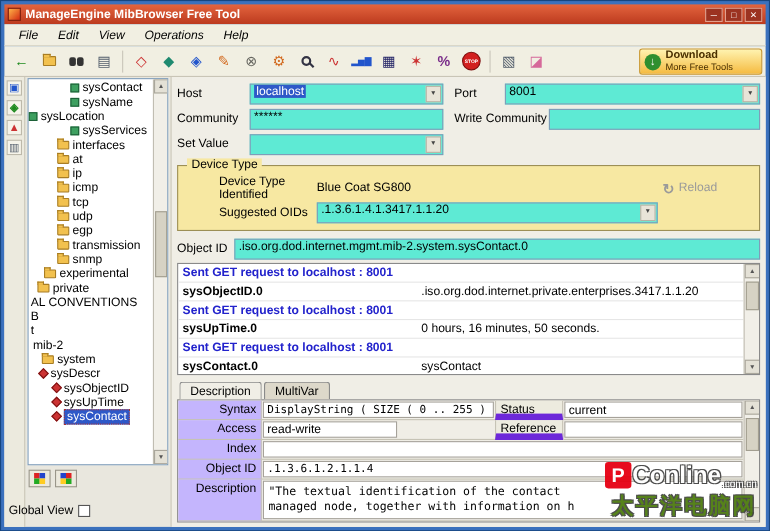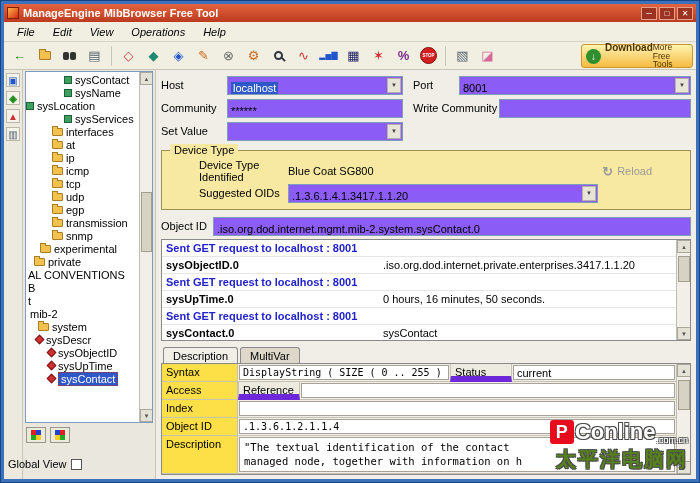--- a/index.html
+++ b/index.html
@@ -51,21 +51,21 @@
   .mag::after{content:"";position:absolute;width:6px;height:2px;background:#334;
     transform:rotate(45deg);right:-5px;bottom:-2px;}
   .badge-stop{width:17px;height:17px;background:#d22020;color:#fff;border-radius:50%;
     display:inline-flex;align-items:center;justify-content:center;
     font-size:4.5px;font-weight:bold;letter-spacing:0;border:1px solid #7e0e0e;}
   .download-btn{position:absolute;right:3px;top:2px;width:112px;height:24px;
     background:linear-gradient(180deg,#fff3b0,#f5bb41);border:1px solid #c9972f;border-radius:3px;
     display:flex;align-items:center;padding:0 4px;gap:4px;cursor:pointer;}
   .dl-icon{width:15px;height:15px;background:#2f8f2f;color:#fff;border-radius:50%;
     display:flex;align-items:center;justify-content:center;font-size:10px;font-weight:bold;flex:0 0 15px;}
-  .dl-text{display:flex;flex-direction:row;line-height:1.05;}
+  .dl-text{display:flex;flex-direction:column;line-height:1.05;}
   .dl-line1{font-weight:bold;font-size:10px;color:#4a3000;}
   .dl-line2{font-size:8.5px;color:#4a3000;}
   
   .content{flex:1;position:relative;background:#e9e7de;}
   .side-strip{position:absolute;left:0;top:0;bottom:0;width:19px;background:#eceade;
     border-right:1px solid #c9c5b6;display:flex;flex-direction:column;align-items:center;padding-top:3px;gap:4px;}
   .side-ic{width:14px;height:14px;display:flex;align-items:center;justify-content:center;
     font-size:10px;border:1px solid #bdb9aa;background:#f6f4ea;}
   
   .tree-panel{position:absolute;left:21px;top:1px;width:128px;height:352px;background:#fff;
@@ -92,22 +92,22 @@
   .quad{width:10px;height:10px;display:grid;grid-template-columns:5px 5px;grid-template-rows:5px 5px;}
   .q1{background:#d22;} .q2{background:#24c;} .q3{background:#2a2;} .q4{background:#fc2;}
   .global-view{position:absolute;left:4px;top:388px;display:flex;align-items:center;gap:4px;}
   .cb{width:11px;height:11px;background:#fff;border:1px solid #555;display:inline-block;}
   
   .main{position:absolute;left:151px;right:0;top:0;bottom:0;background:#f0eee6;
     border-left:1px solid #c9c5b6;padding:5px 5px 2px 5px;display:flex;flex-direction:column;}
   .frow{display:flex;align-items:center;height:20px;margin-bottom:3px;flex:0 0 20px;}
   .flabel{width:66px;flex:0 0 66px;}
   .flabel2{width:86px;flex:0 0 86px;margin-left:10px;}
-  .combo,.tfield{position:relative;background:#8b5cf6;border:1px solid #7f9db9;height:19px;
-    display:flex;align-items:flex-end;padding:0 3px;overflow:hidden;white-space:nowrap;}
+  .combo,.tfield{position:relative;background:#5eead4;border:1px solid #7f9db9;height:19px;
+    display:flex;align-items:flex-start;padding:0 3px;overflow:hidden;white-space:nowrap;}
   .combo{padding-right:17px;}
   .combo .arrow{position:absolute;right:1px;top:1px;bottom:1px;width:14px;background:#e8e4d8;
     border:1px solid #b5b2a4;display:flex;align-items:center;justify-content:center;
     font-size:6px;color:#444;}
   .w176{width:176px;flex:0 0 176px;}
   .grow{flex:1;}
   .sel-text{background:#2e58c8;color:#fff;padding:0 2px;}
   
   .device-box{position:relative;border:1px solid #9c8f56;background:#f7e8a2;
     margin:6px 0 6px 0;padding:10px 8px 6px 8px;flex:0 0 auto;}
@@ -132,22 +132,22 @@
   
   .tabs{display:flex;height:18px;flex:0 0 18px;align-items:flex-end;padding-left:2px;}
   .tab{padding:2px 9px 1px 9px;border:1px solid #8a8a8a;border-bottom:none;background:#ddd8ca;
     border-radius:3px 3px 0 0;margin-right:2px;position:relative;}
   .tab.active{background:#f0eee6;z-index:2;font-weight:normal;height:16px;}
   
   .desc-panel{border:1px solid #8a8a8a;background:#f0eee6;flex:1;display:flex;overflow:hidden;margin-bottom:2px;}
   .desc-body{flex:1;display:flex;flex-direction:column;overflow:hidden;}
   .drw{display:flex;align-items:stretch;height:18px;flex:0 0 18px;}
   .drw.tall{height:auto;flex:1;}
-  .dl{width:76px;flex:0 0 76px;background:#fde047;border-right:1px solid #c6c3b5;
-    border-bottom:1px solid #c6c3b5;padding:2px 4px;}
+  .dl{width:76px;flex:0 0 76px;background:#c4b5fd;border-right:1px solid #c6c3b5;
+    border-bottom:1px solid #c6c3b5;padding:2px 4px;text-align:right;}
   .dl2{width:62px;flex:0 0 62px;background:#edebdf;border-right:1px solid #c6c3b5;
     border-left:1px solid #c6c3b5;border-bottom:6px solid #6d28d9;padding:2px 4px;}
   .dvz{border-bottom:1px solid #c6c3b5;padding:1px;display:flex;}
   .dv-210{width:212px;flex:0 0 212px;}
   .dv-grow{flex:1;}
   .field{background:#fff;border:1px solid #a6a29a;flex:1;padding:0 3px;display:flex;
     align-items:center;overflow:hidden;white-space:nowrap;}
   .field.mono{font-family:"DejaVu Sans Mono",monospace;font-size:10px;}
   .field.w120{flex:0 0 122px;}
   .desc-text{background:#fff;border:1px solid #a6a29a;flex:1;padding:2px 4px;
@@ -482,20 +482,23 @@
             <span class="dvz dv-210">
                 <span class="field mono">DisplayString ( SIZE ( 0 .. 255 ) )</span>
               </span>
             <span class="dl2">Status</span>
             <span class="dvz dv-grow">
                 <span class="field">current</span>
               </span>
           </div>
           <div class="drw">
             <span class="dl">Access</span>
+            <span class="dvz dv-210">
+                <span class="field w120">read-write</span>
+              </span>
             <span class="dl2">Reference</span>
             <span class="dvz dv-grow">
                 <span class="field"></span>
               </span>
           </div>
           <div class="drw">
             <span class="dl">Index</span>
             <span class="dvz dv-grow">
                 <span class="field"></span>
               </span>

